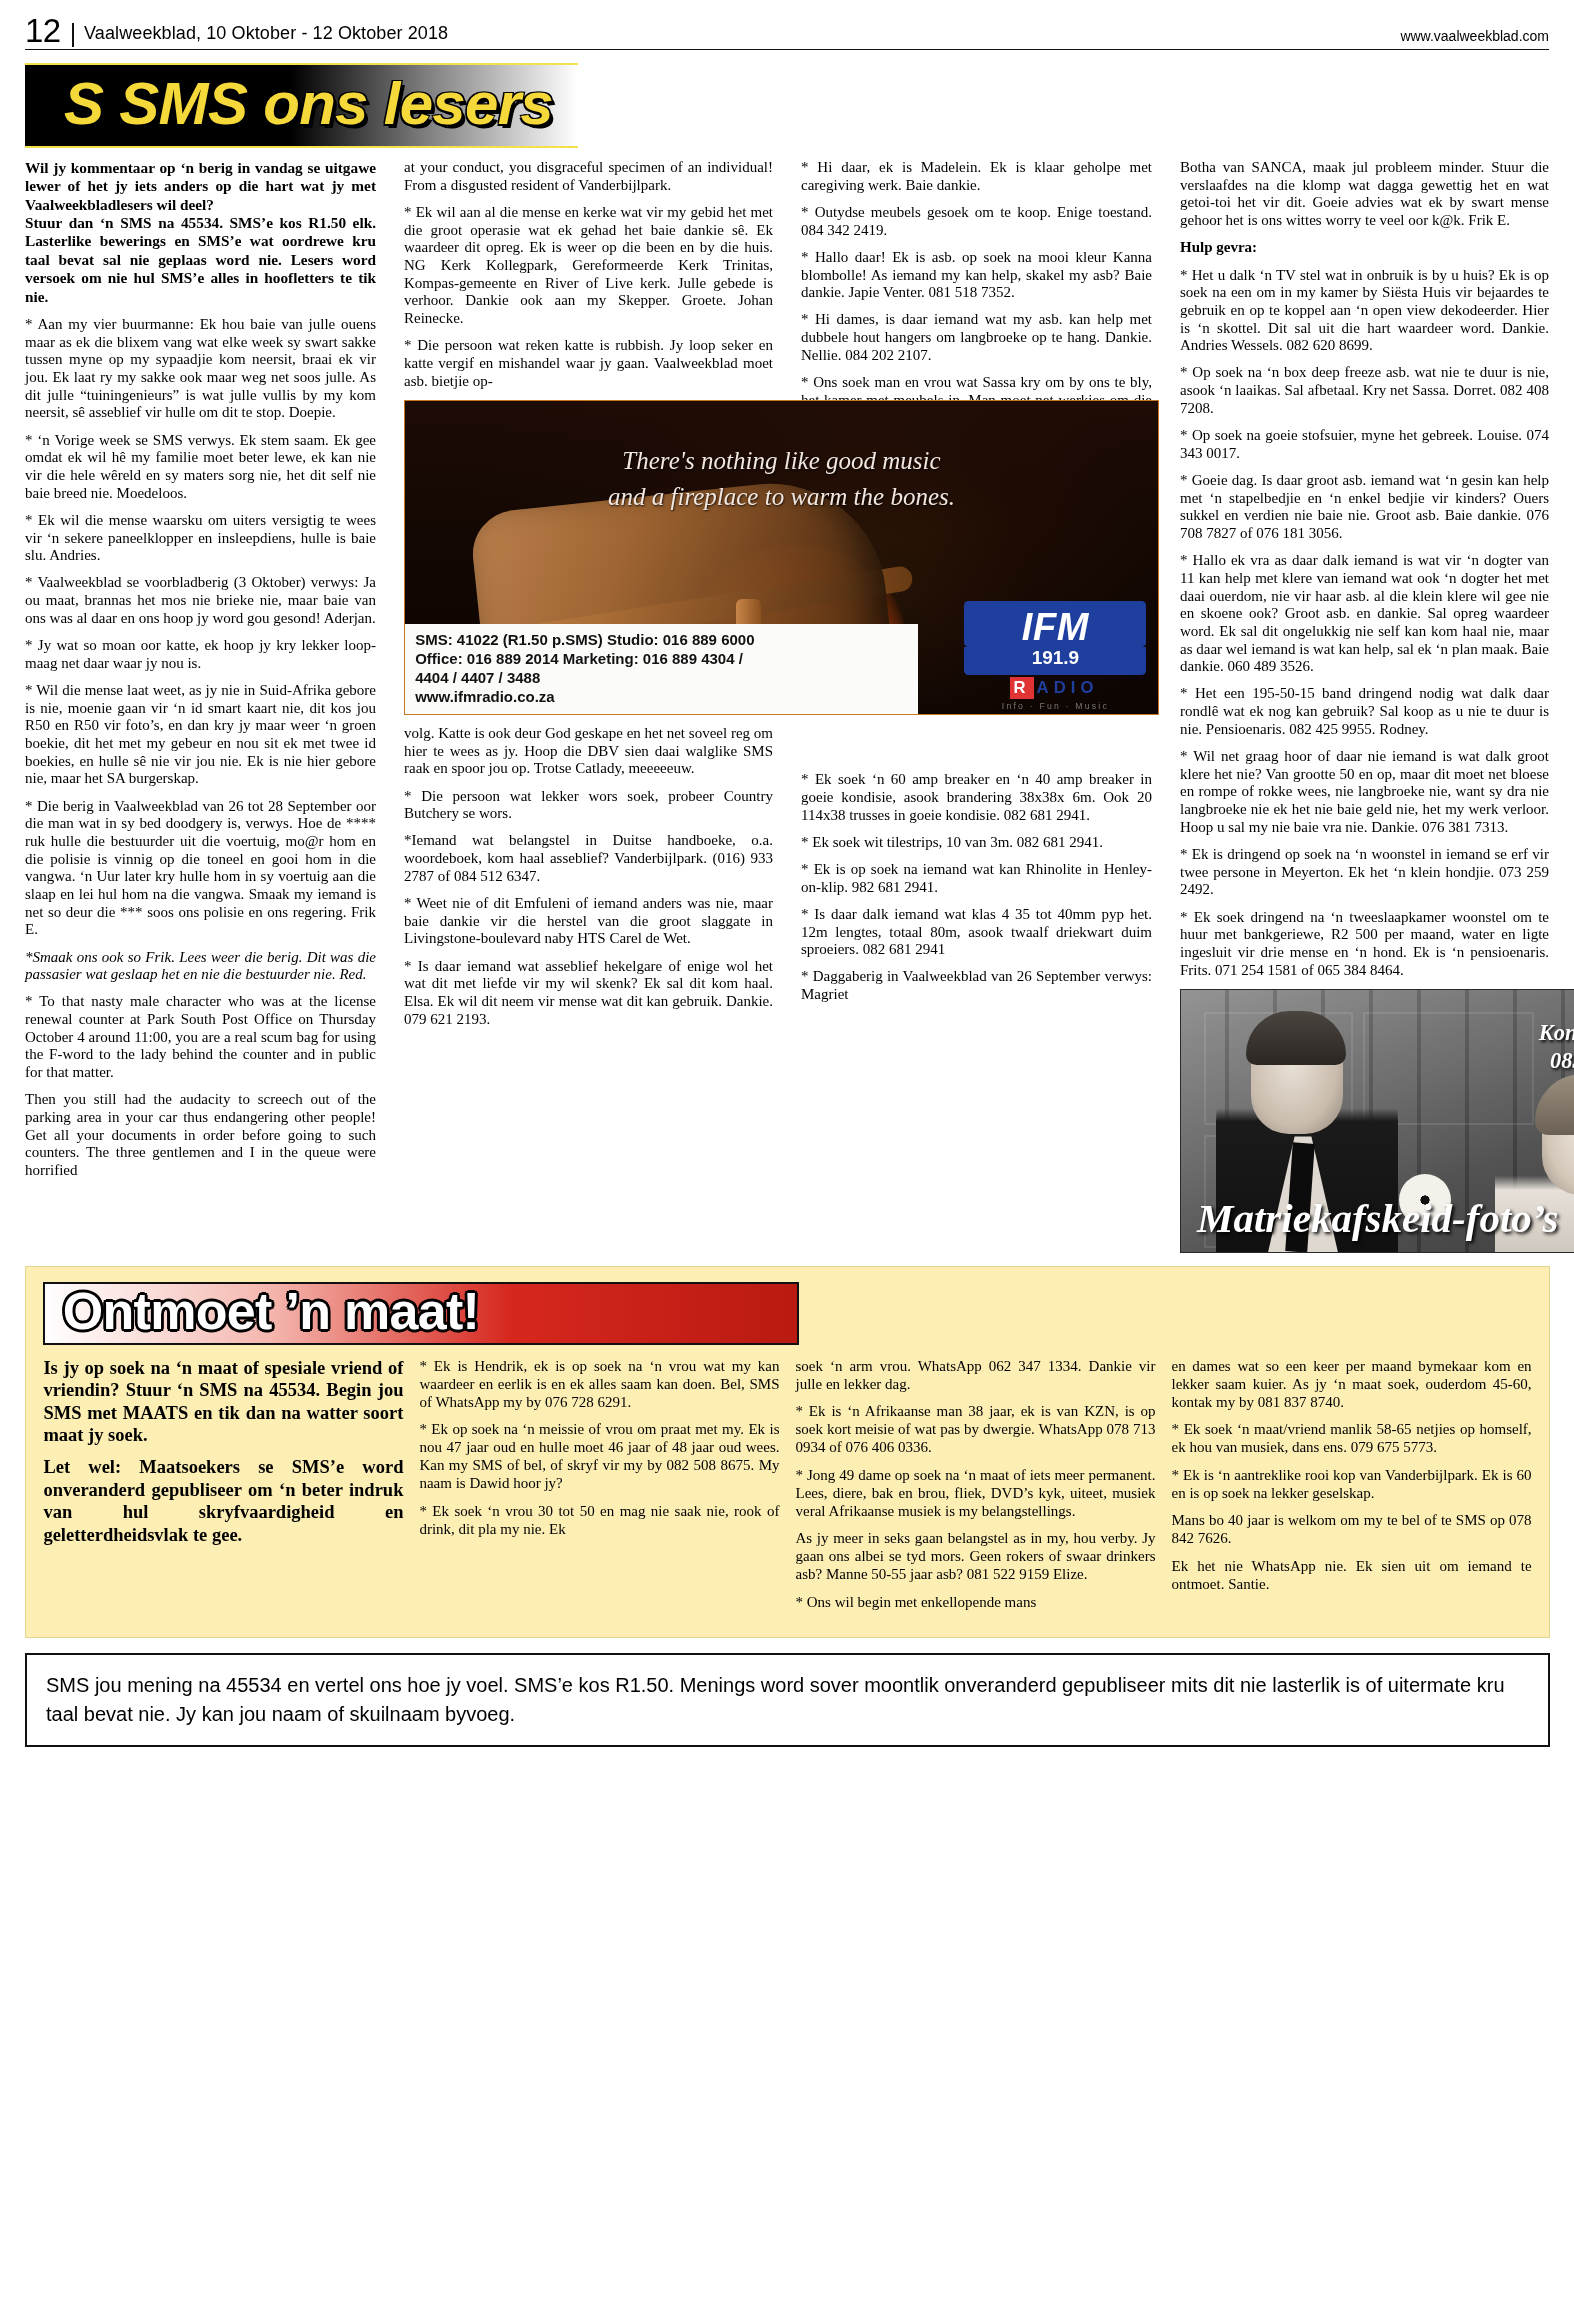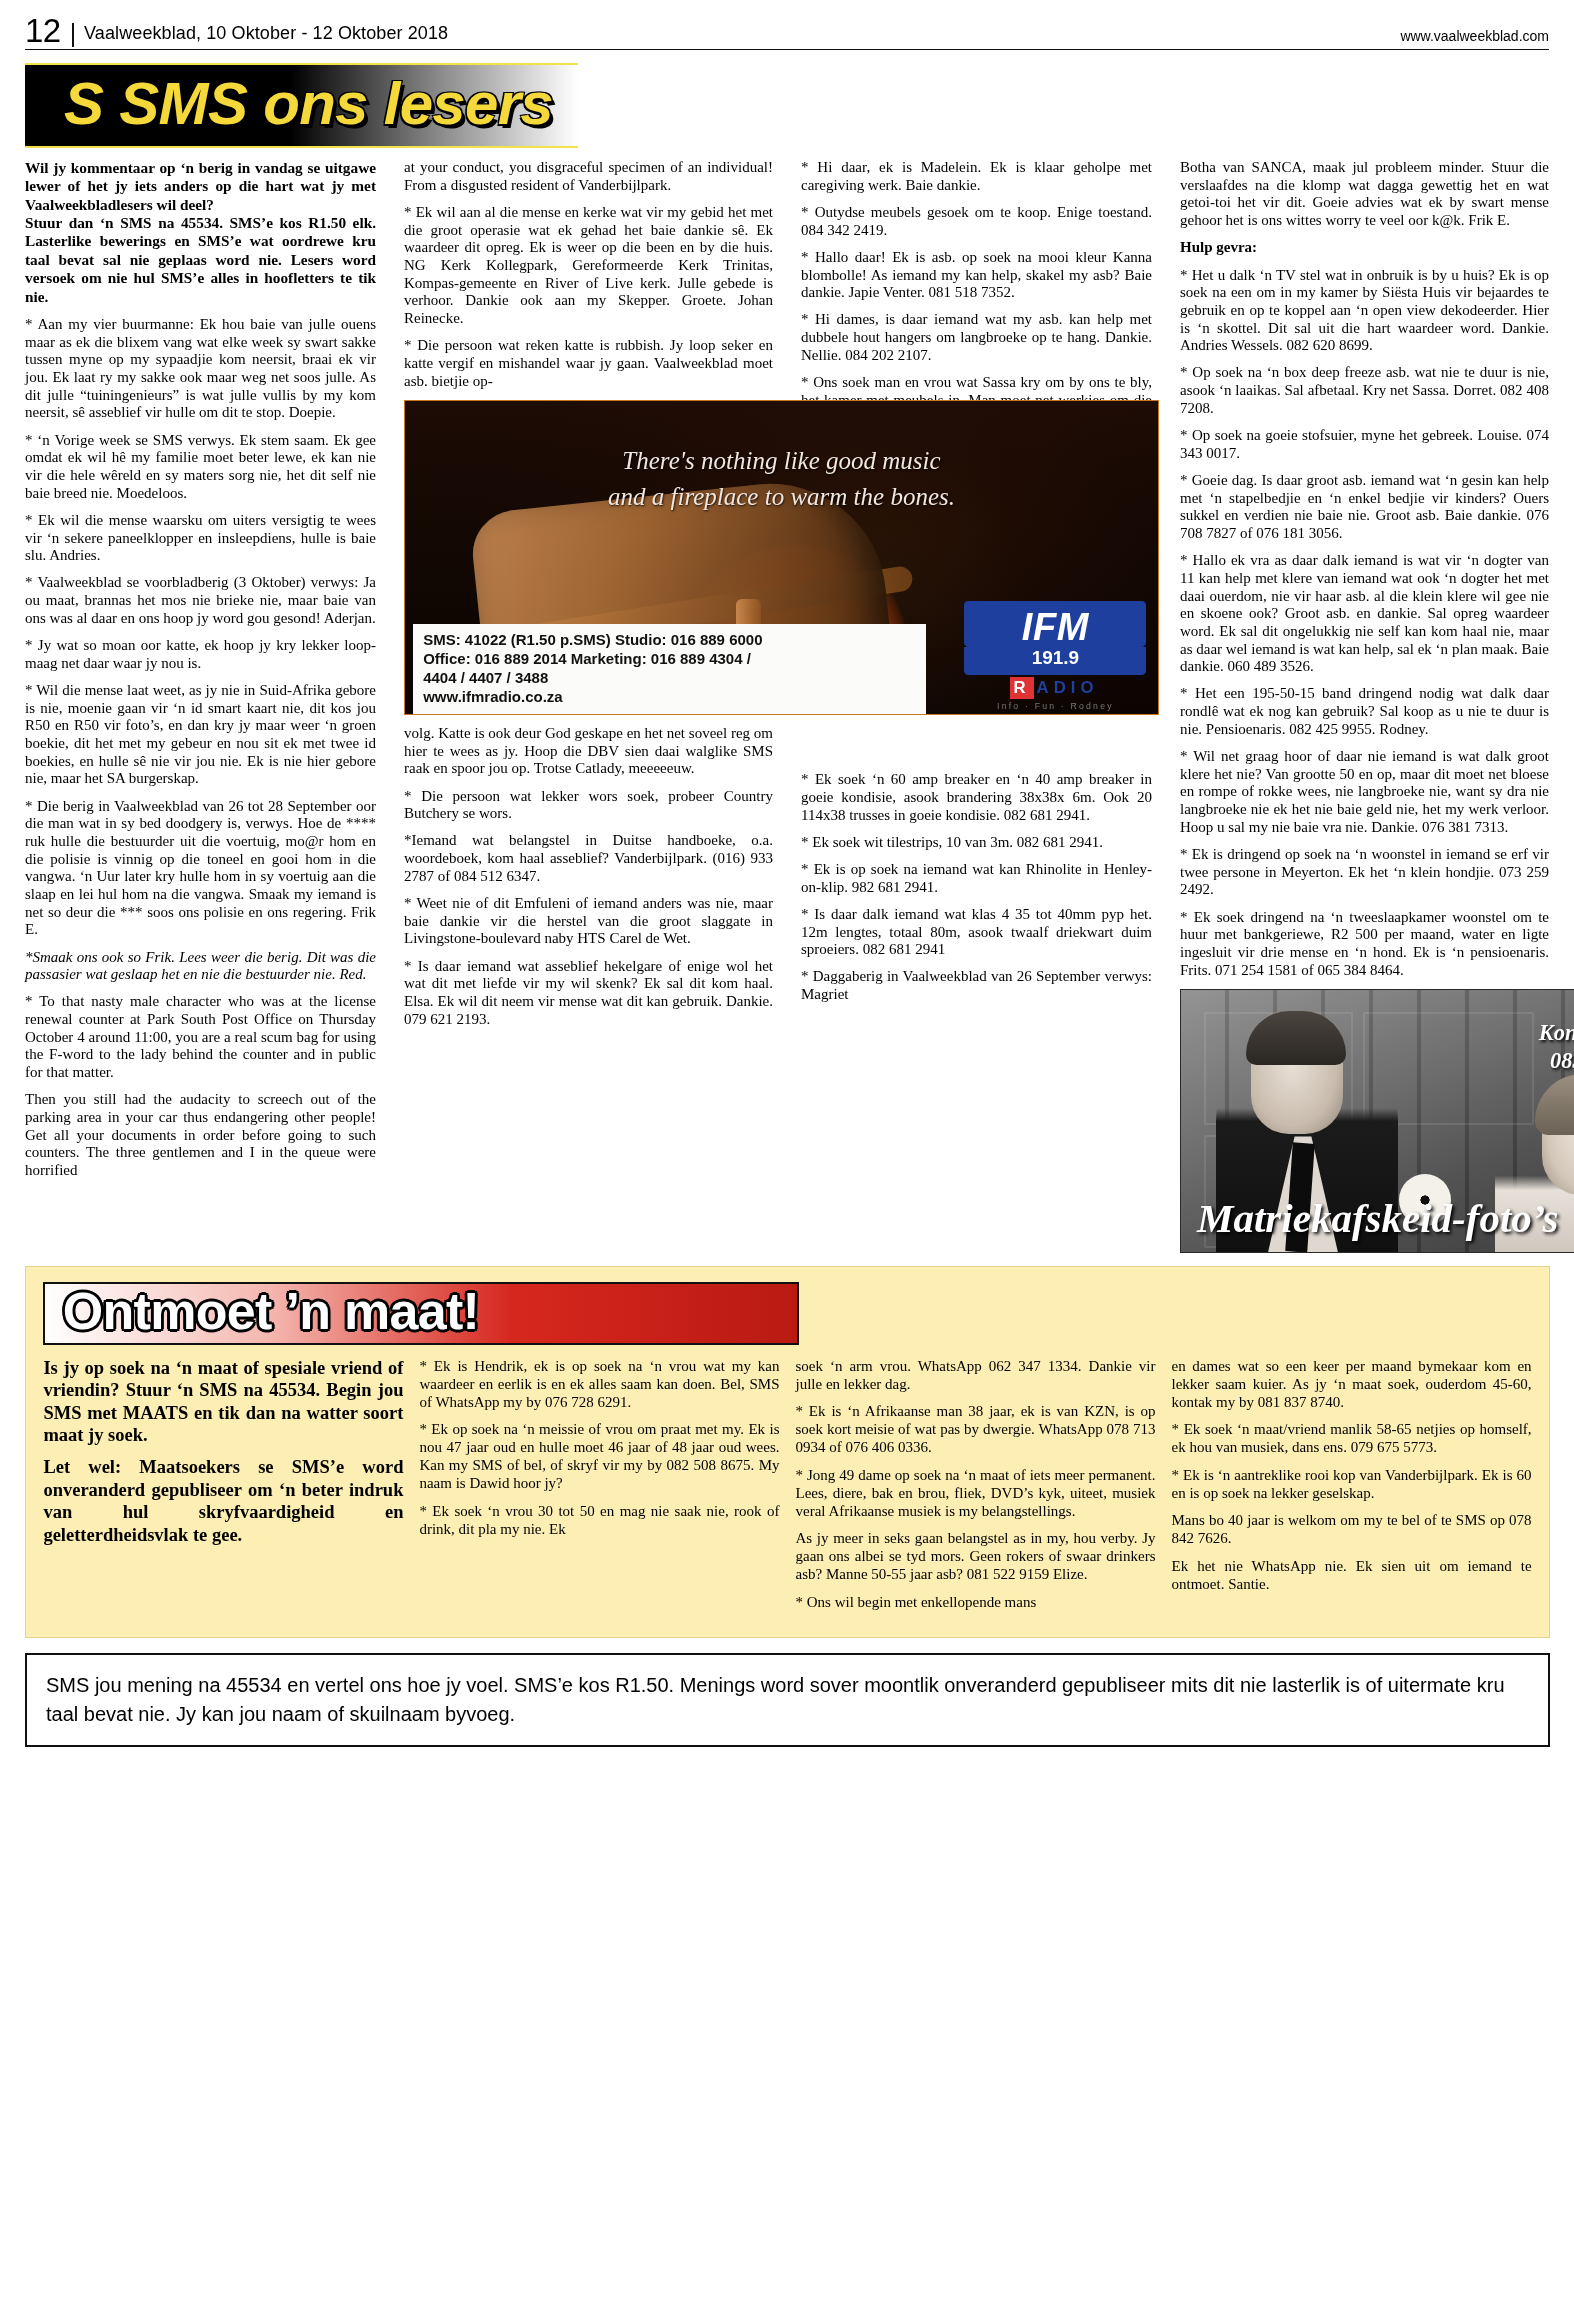--- a/index.html
+++ b/index.html
@@ -69,21 +69,21 @@
     background:linear-gradient(90deg,#e2a263,#b57434 55%,#6c3d15);transform:rotate(-9deg);opacity:.95;}
   .fp-post{position:absolute;left:44%;bottom:2%;width:25px;height:109px;border-radius:5.8px;
     background:linear-gradient(90deg,#d08c4d,#8d5220);opacity:.9;}
   .fp-headline{
     position:absolute;left:50%;top:42px;transform:translateX(-50%);
     text-align:center;color:#f2e7e0;
     font-family:"Liberation Serif",serif;font-style:italic;font-size:25px;line-height:1.45;
     text-shadow:0.7px 0.7px 2.2px rgba(0,0,0,.9);white-space:nowrap;
   }
   .fp-contact{
-    position:absolute;left:8px;bottom:0;width:513px;background:#fbfbf9;
+    position:absolute;left:0;bottom:0;width:513px;background:#fbfbf9;
     padding:6.5px 8.7px 7.3px 10.2px;box-sizing:border-box;
     font-family:"Liberation Sans",sans-serif;font-weight:bold;font-size:15px;line-height:1.26;color:#111;
   }
   .ifm-logo{position:absolute;right:11.6px;bottom:3px;width:182px;text-align:center;}
   .ifm-badge{background:#1f3f9e;color:#fff;font-family:"Liberation Sans",sans-serif;
     font-weight:bold;font-style:italic;font-size:38px;line-height:1;padding:7.3px 4.4px 1.5px 4.4px;
     border-radius:4.4px;letter-spacing:0.7px;}
   .ifm-freq{color:#fff;font-family:"Liberation Sans",sans-serif;font-weight:bold;font-size:19px;
     background:#1f3f9e;padding:0 4.4px 5.8px 4.4px;border-radius:0 0 4.4px 4.4px;}
   .ifm-radio{display:flex;justify-content:center;margin-top:2.2px;font-family:"Liberation Sans",sans-serif;
@@ -214,21 +214,21 @@
           <div>4404 / 4407 / 3488</div>
           <div>www.ifmradio.co.za</div>
         </div>
         <div class="ifm-logo">
           <div class="ifm-badge">IFM</div>
           <div class="ifm-freq">191.9</div>
           <div class="ifm-radio">
             <span class="r">R</span>
             <span class="adio">ADIO</span>
           </div>
-          <div class="ifm-tag">Info · Fun · Rodney</div>
+          <div class="ifm-tag">Info · Fun · Music</div>
         </div>
       </div>
 
       <p>volg. Katte is ook deur God geskape en het net soveel reg om hier te wees as jy. Hoop die DBV sien daai walglike SMS raak en spoor jou op. Trotse Catlady, meeeeeuw.</p>
       <p>* Die persoon wat lekker wors soek, probeer Country Butchery se wors.</p>
       <p>*Iemand wat belangstel in Duitse handboeke, o.a. woordeboek, kom haal asseblief? Vanderbijlpark. (016) 933 2787 of 084 512 6347.</p>
       <p>* Weet nie of dit Emfuleni of iemand anders was nie, maar baie dankie vir die herstel van die groot slaggate in Livingstone-boulevard naby HTS Carel de Wet.</p>
       <p>* Is daar iemand wat asseblief hekelgare of enige wol het wat dit met liefde vir my wil skenk? Ek sal dit kom haal. Elsa. Ek wil dit neem vir mense wat dit kan gebruik. Dankie. 079 621 2193.</p>
     </div>
 

